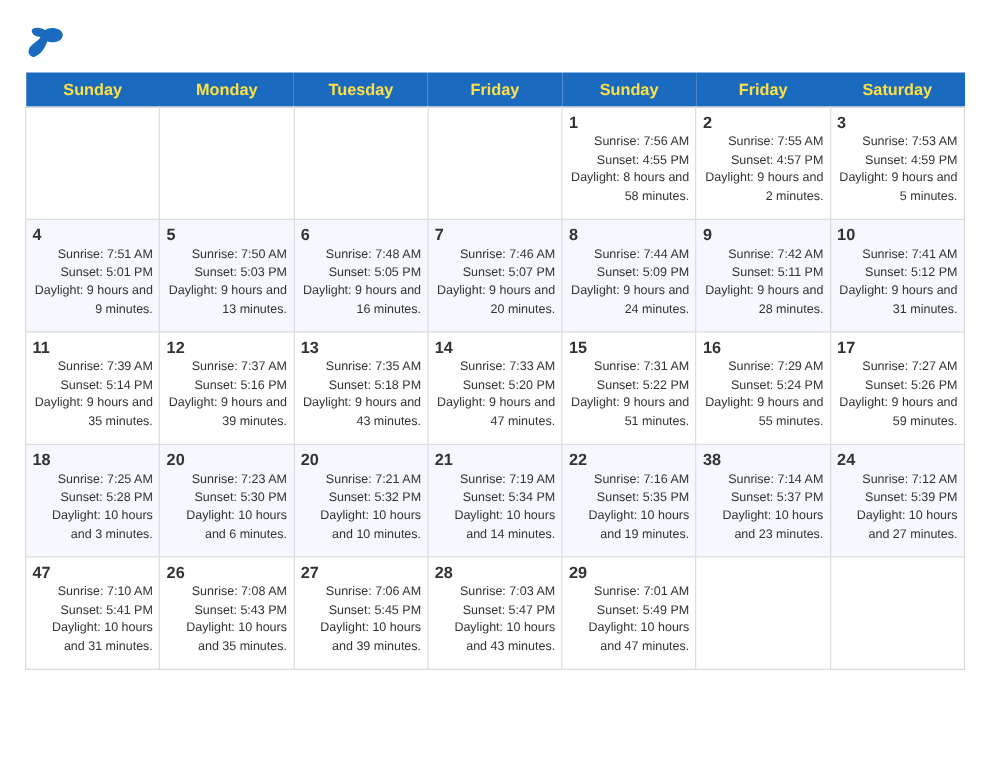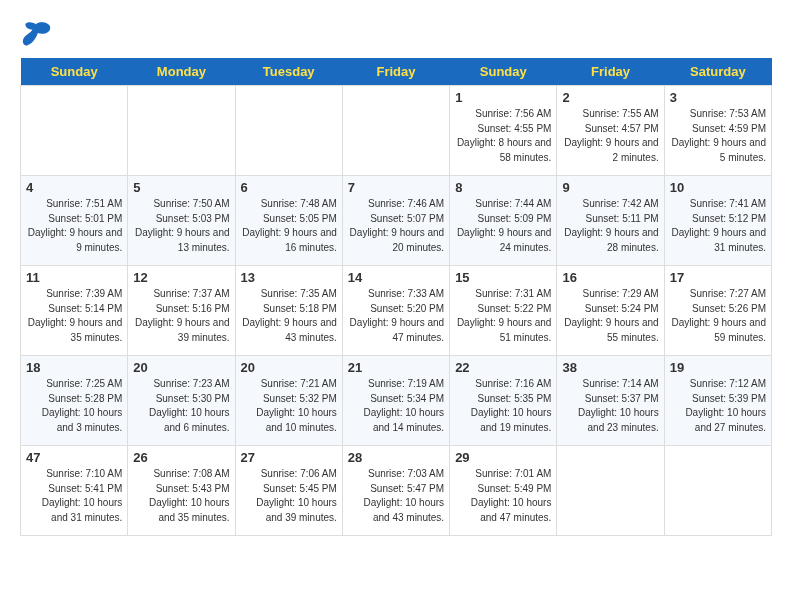--- a/index.html
+++ b/index.html
@@ -227,21 +227,21 @@
         </td>
         <td>
           <div class="day-num">22</div>
           <div class="day-info">Sunrise: 7:16 AM<br>Sunset: 5:35 PM<br>Daylight: 10 hours and 19 minutes.</div>
         </td>
         <td>
           <div class="day-num">38</div>
           <div class="day-info">Sunrise: 7:14 AM<br>Sunset: 5:37 PM<br>Daylight: 10 hours and 23 minutes.</div>
         </td>
         <td>
-          <div class="day-num">19</div>
+          <div class="day-num">24</div>
           <div class="day-info">Sunrise: 7:12 AM<br>Sunset: 5:39 PM<br>Daylight: 10 hours and 27 minutes.</div>
         </td>
       </tr>
       <tr>
         <td>
           <div class="day-num">47</div>
           <div class="day-info">Sunrise: 7:10 AM<br>Sunset: 5:41 PM<br>Daylight: 10 hours and 31 minutes.</div>
         </td>
         <td>
           <div class="day-num">26</div>

